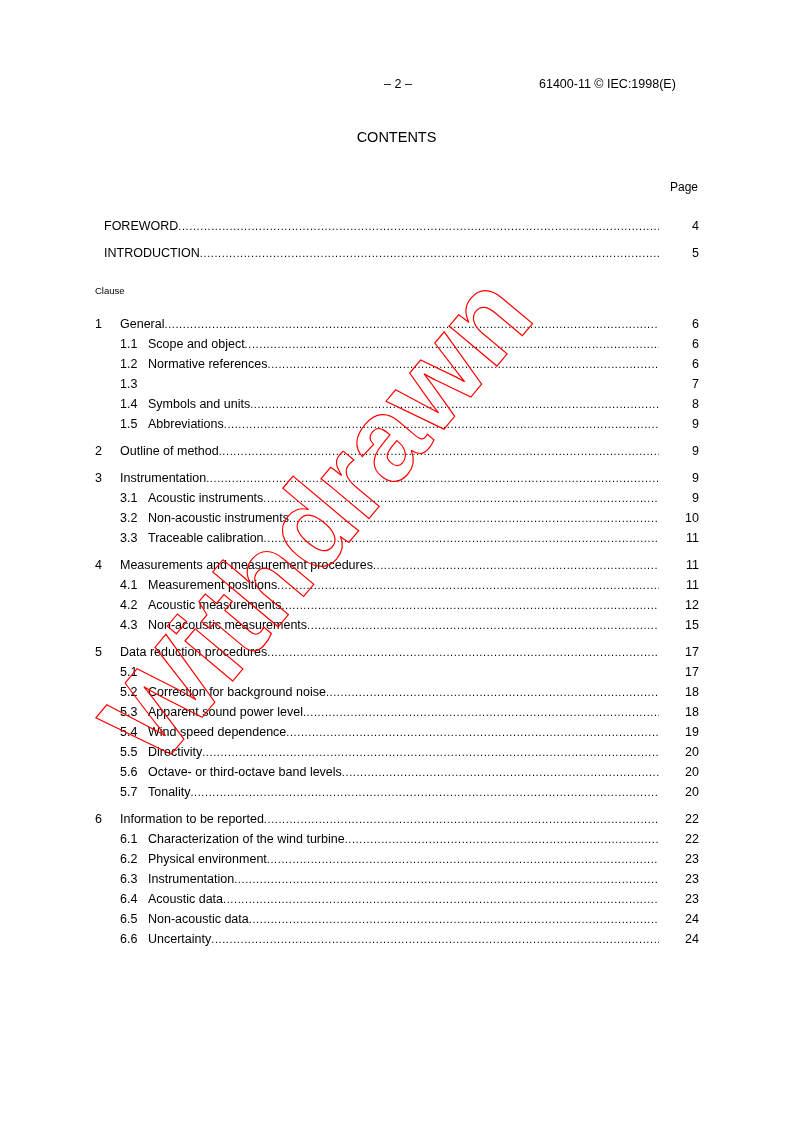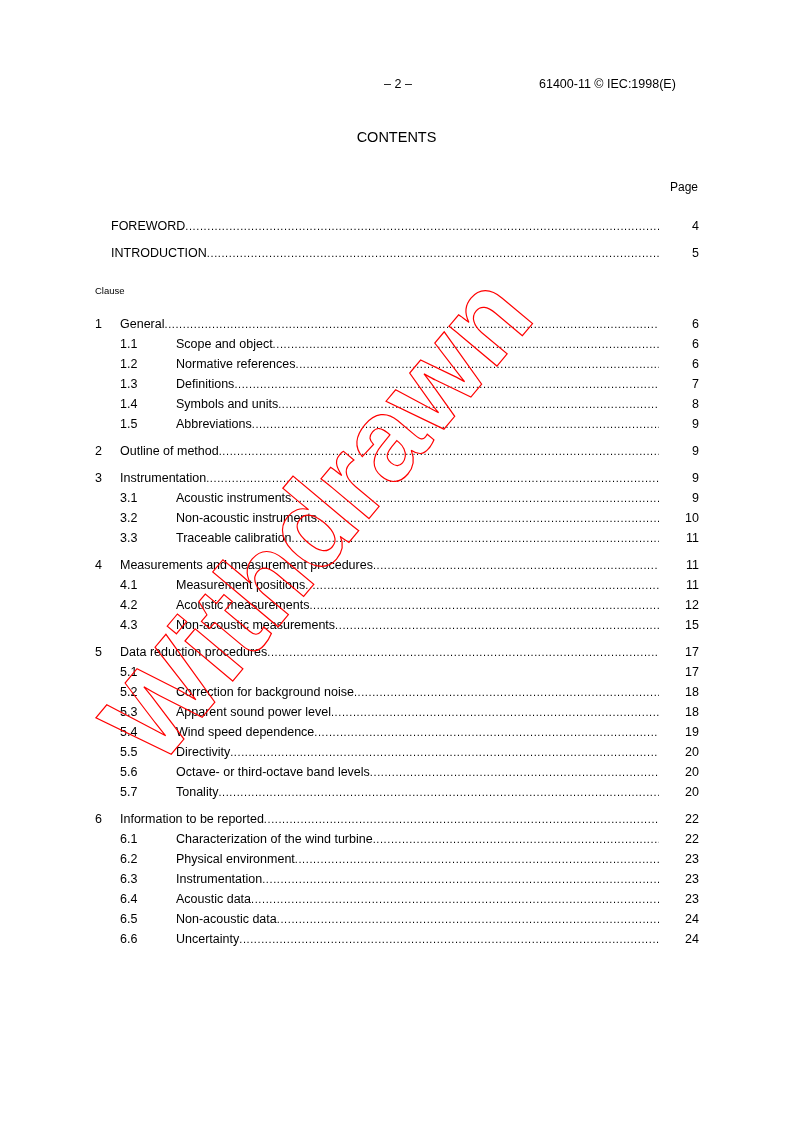--- a/index.html
+++ b/index.html
@@ -8,22 +8,22 @@
   .hdr-page { position:absolute; top:77px; left:380px; font-size:12.5px; width:36px; text-align:center; }
   .hdr-ref { position:absolute; top:77px; left:539px; font-size:12.5px; white-space:nowrap; }
   .title { position:absolute; top:129px; left:0; width:793px; text-align:center; font-size:14.5px; }
   .page-label { position:absolute; top:180px; left:670px; font-size:12px; }
   .clause-label { position:absolute; top:285px; left:95px; font-size:9.5px; }
   .toc { position:absolute; left:95px; width:604px; }
   .row { position:absolute; left:0; width:604px; height:16px; font-size:12.5px; line-height:16px; }
   .row .num { position:absolute; left:0; }
   .row.sub .num { left:25px; }
   .row .label-wrap { position:absolute; left:25px; right:40px; display:flex; overflow:hidden; white-space:nowrap; }
-  .row.top .label-wrap { left:16px; }
-  .row.sub .label-wrap { left:81px; }
+  .row.top .label-wrap { left:9px; }
+  .row.sub .label-wrap { left:53px; }
   .row .lbl { flex:0 0 auto; }
   .row .dots { flex:1 1 auto; overflow:hidden; white-space:nowrap; letter-spacing:0.6px; font-size:11px; }
   .row .dots::after { content:"............................................................................................................................................................................................................................................................................"; }
   .row .pg { position:absolute; right:0; width:30px; text-align:right; }
   .watermark { position:absolute; left:0; top:0; width:793px; height:1122px; pointer-events:none; }
 </style>
 </head>
 <body>
 
 <div class="hdr-page">– 2 –</div>
@@ -66,24 +66,20 @@
     <div class="row sub" style="top: 356px;">
       <span class="num">1.2</span>
       <div class="label-wrap">
         <span class="lbl">Normative references</span>
         <span class="dots"></span>
       </div>
       <span class="pg">6</span>
     </div>
     <div class="row sub" style="top: 376px;">
       <span class="num">1.3</span>
-      <div class="label-wrap">
-        <span class="lbl">Definitions</span>
-        <span class="dots"></span>
-      </div>
       <span class="pg">7</span>
     </div>
     <div class="row sub" style="top: 396px;">
       <span class="num">1.4</span>
       <div class="label-wrap">
         <span class="lbl">Symbols and units</span>
         <span class="dots"></span>
       </div>
       <span class="pg">8</span>
     </div>

